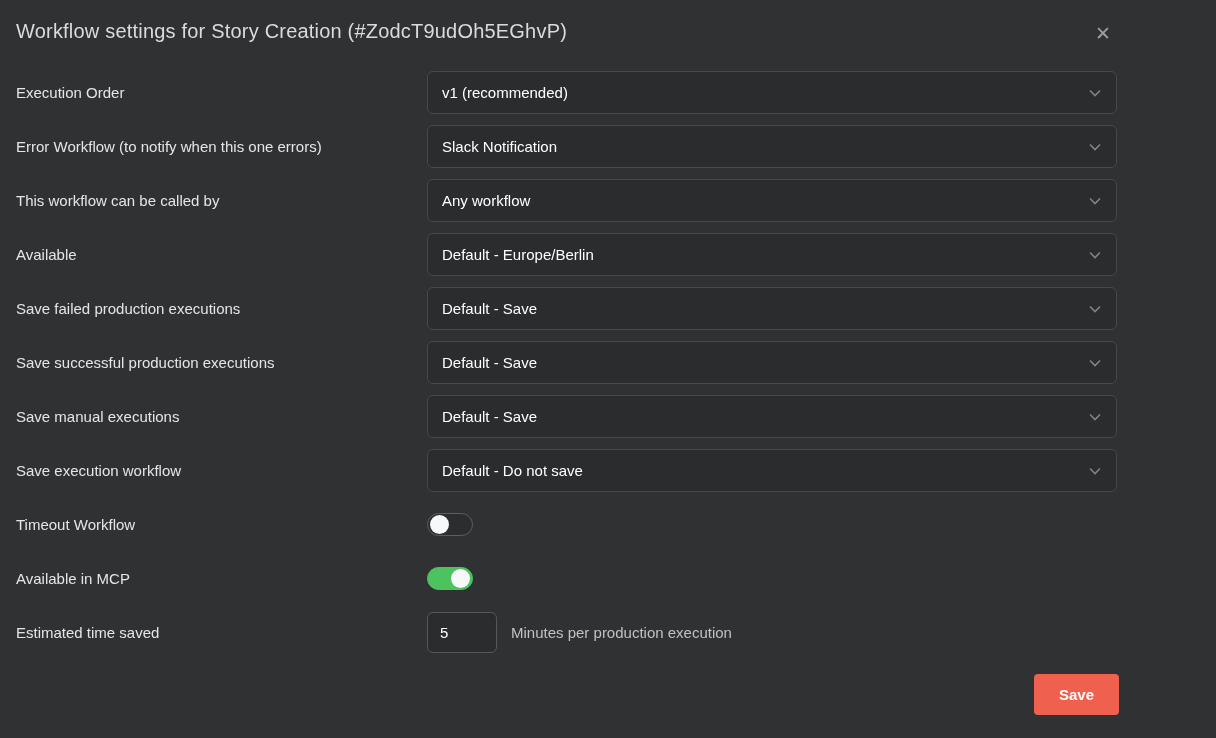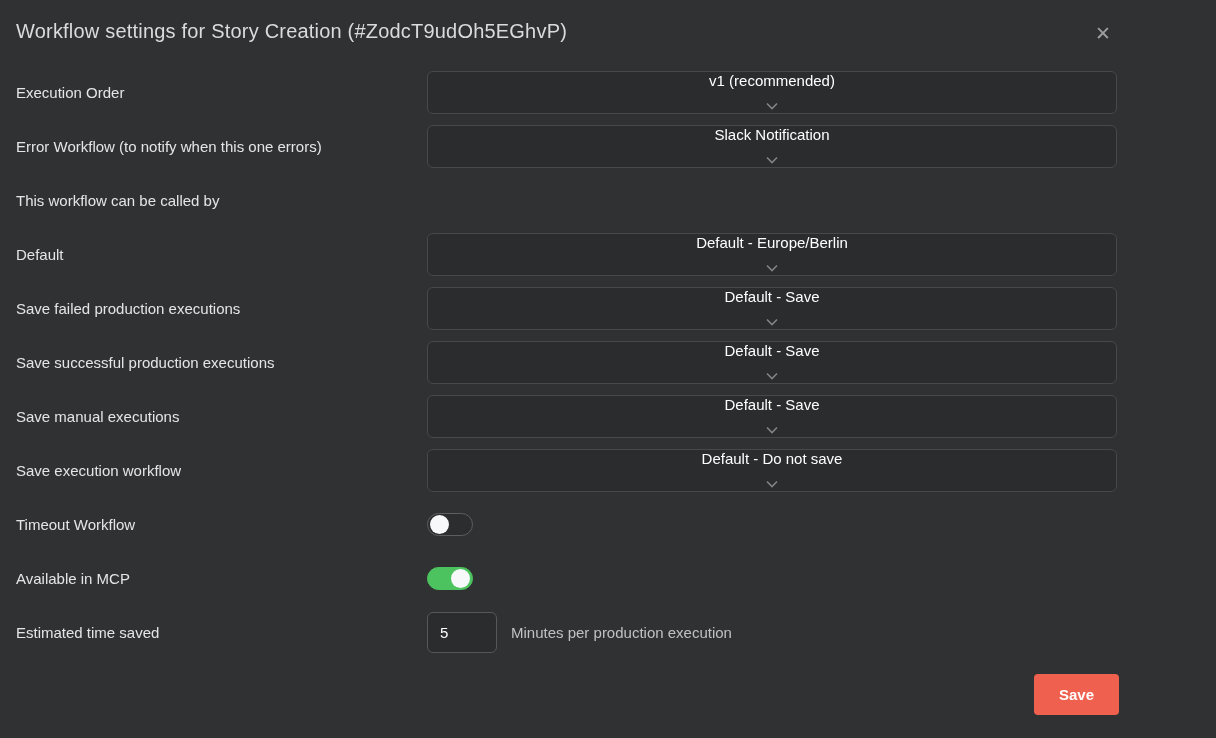--- a/index.html
+++ b/index.html
@@ -57,21 +57,20 @@
     width: 690px;
     height: 43px;
     background: #2b2c2d;
     border: 1px solid #48494b;
     border-radius: 6px;
     display: flex;
     align-items: center;
     justify-content: space-between;
     padding: 0 14px 0 14px;
     cursor: pointer;
-    flex-direction: column;
   }
   .select-value {
     color: #ffffff;
     font-size: 15px;
     font-weight: 500;
   }
   .chevron { width: 14px; height: 14px; flex: 0 0 auto; }
   .chevron svg { display: block; }
   
   .toggle {
@@ -171,24 +170,34 @@
             <svg width="14" height="14" viewBox="0 0 14 14">
                 <polyline points="2,4.5 7,9.5 12,4.5" fill="none" stroke="#818487" stroke-width="1.6"></polyline>
               </svg>
           </span>
         </div>
       </div>
     </div>
 
     <div class="row">
       <div class="row-label">This workflow can be called by</div>
-    </div>
-
-    <div class="row">
-      <div class="row-label">Default</div>
+      <div class="control-col">
+        <div class="select-box">
+          <span class="select-value">Any workflow</span>
+          <span class="chevron">
+            <svg width="14" height="14" viewBox="0 0 14 14">
+                <polyline points="2,4.5 7,9.5 12,4.5" fill="none" stroke="#818487" stroke-width="1.6"></polyline>
+              </svg>
+          </span>
+        </div>
+      </div>
+    </div>
+
+    <div class="row">
+      <div class="row-label">Available</div>
       <div class="control-col">
         <div class="select-box">
           <span class="select-value">Default - Europe/Berlin</span>
           <span class="chevron">
             <svg width="14" height="14" viewBox="0 0 14 14">
                 <polyline points="2,4.5 7,9.5 12,4.5" fill="none" stroke="#818487" stroke-width="1.6"></polyline>
               </svg>
           </span>
         </div>
       </div>

